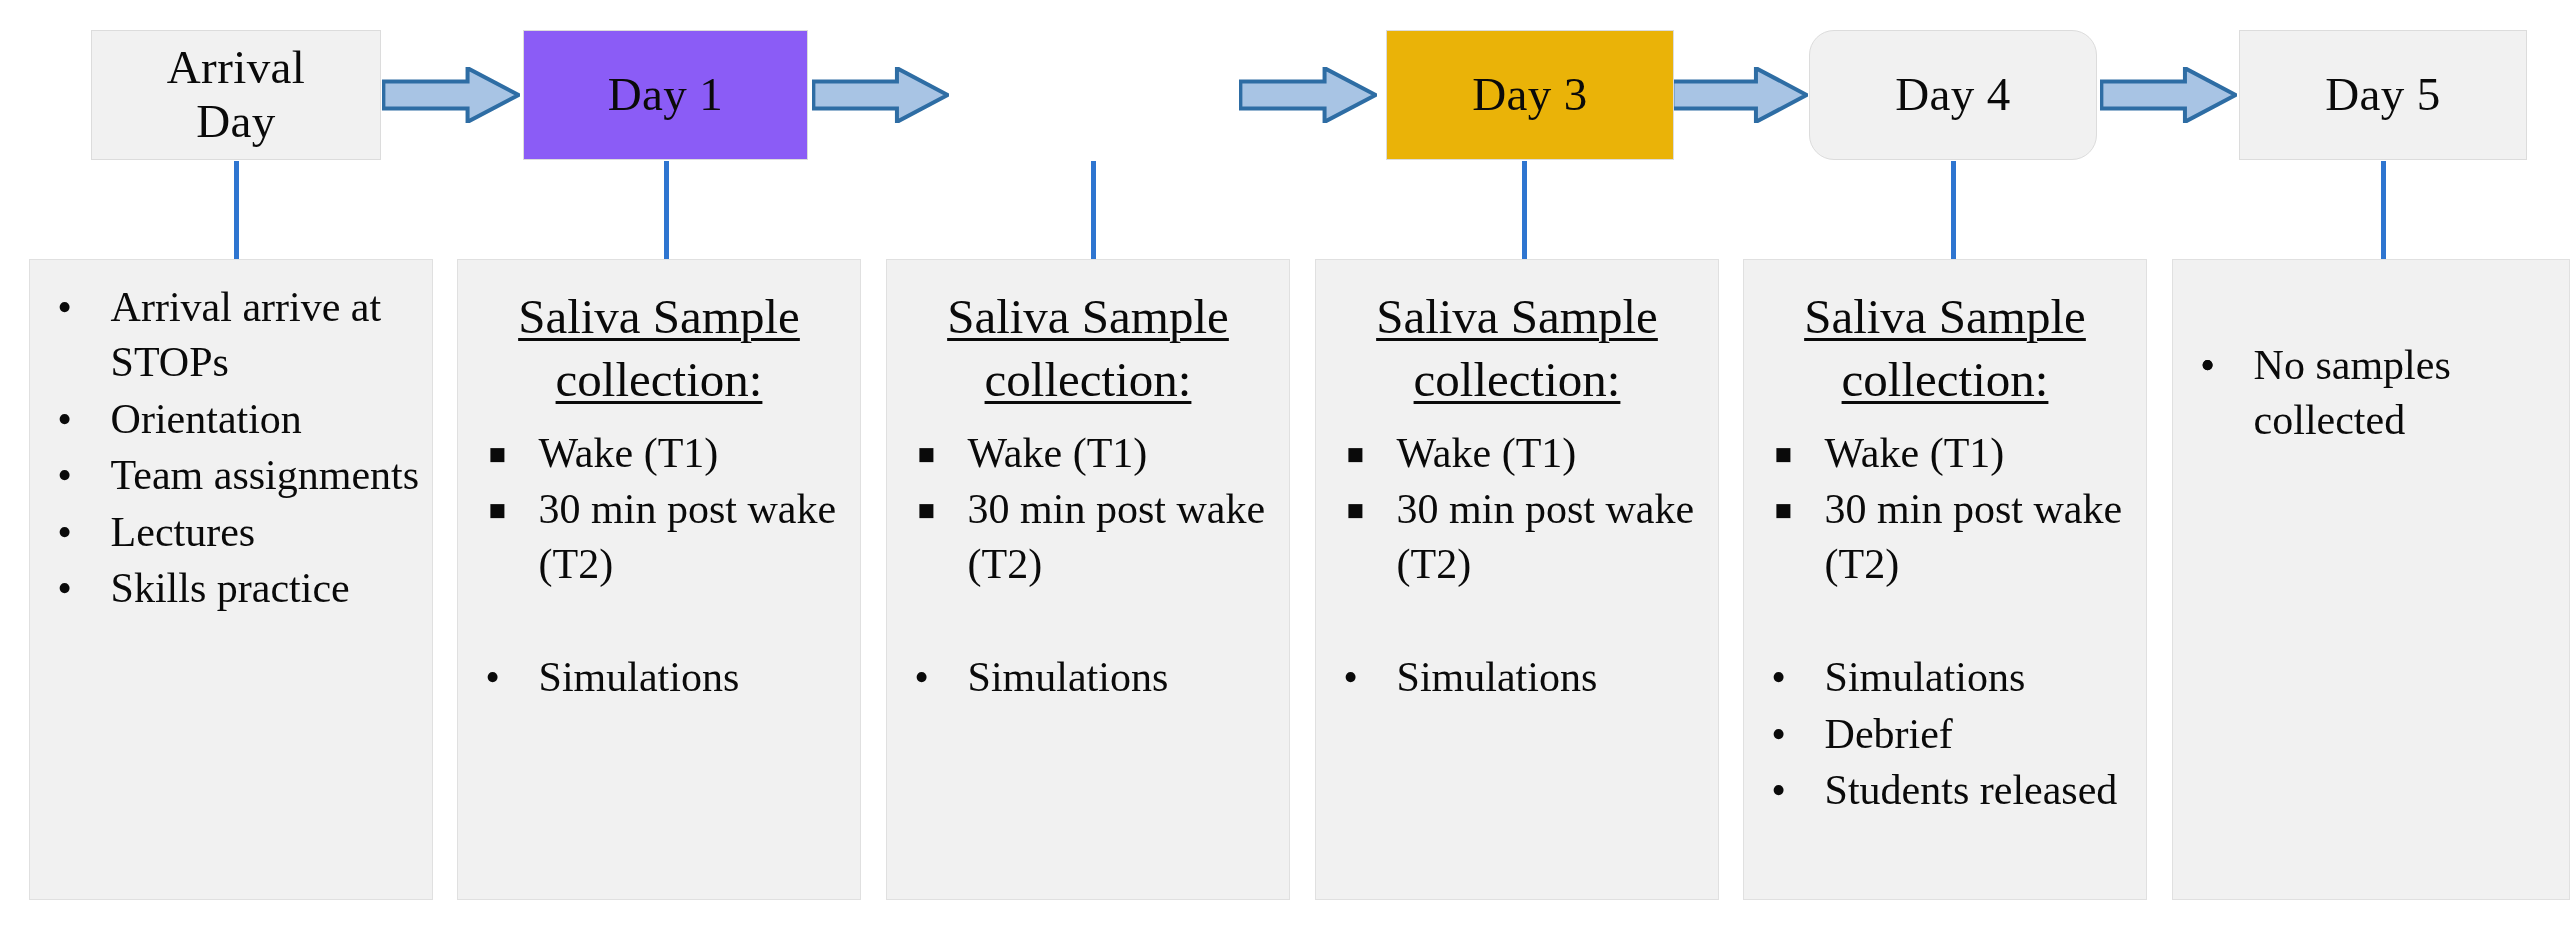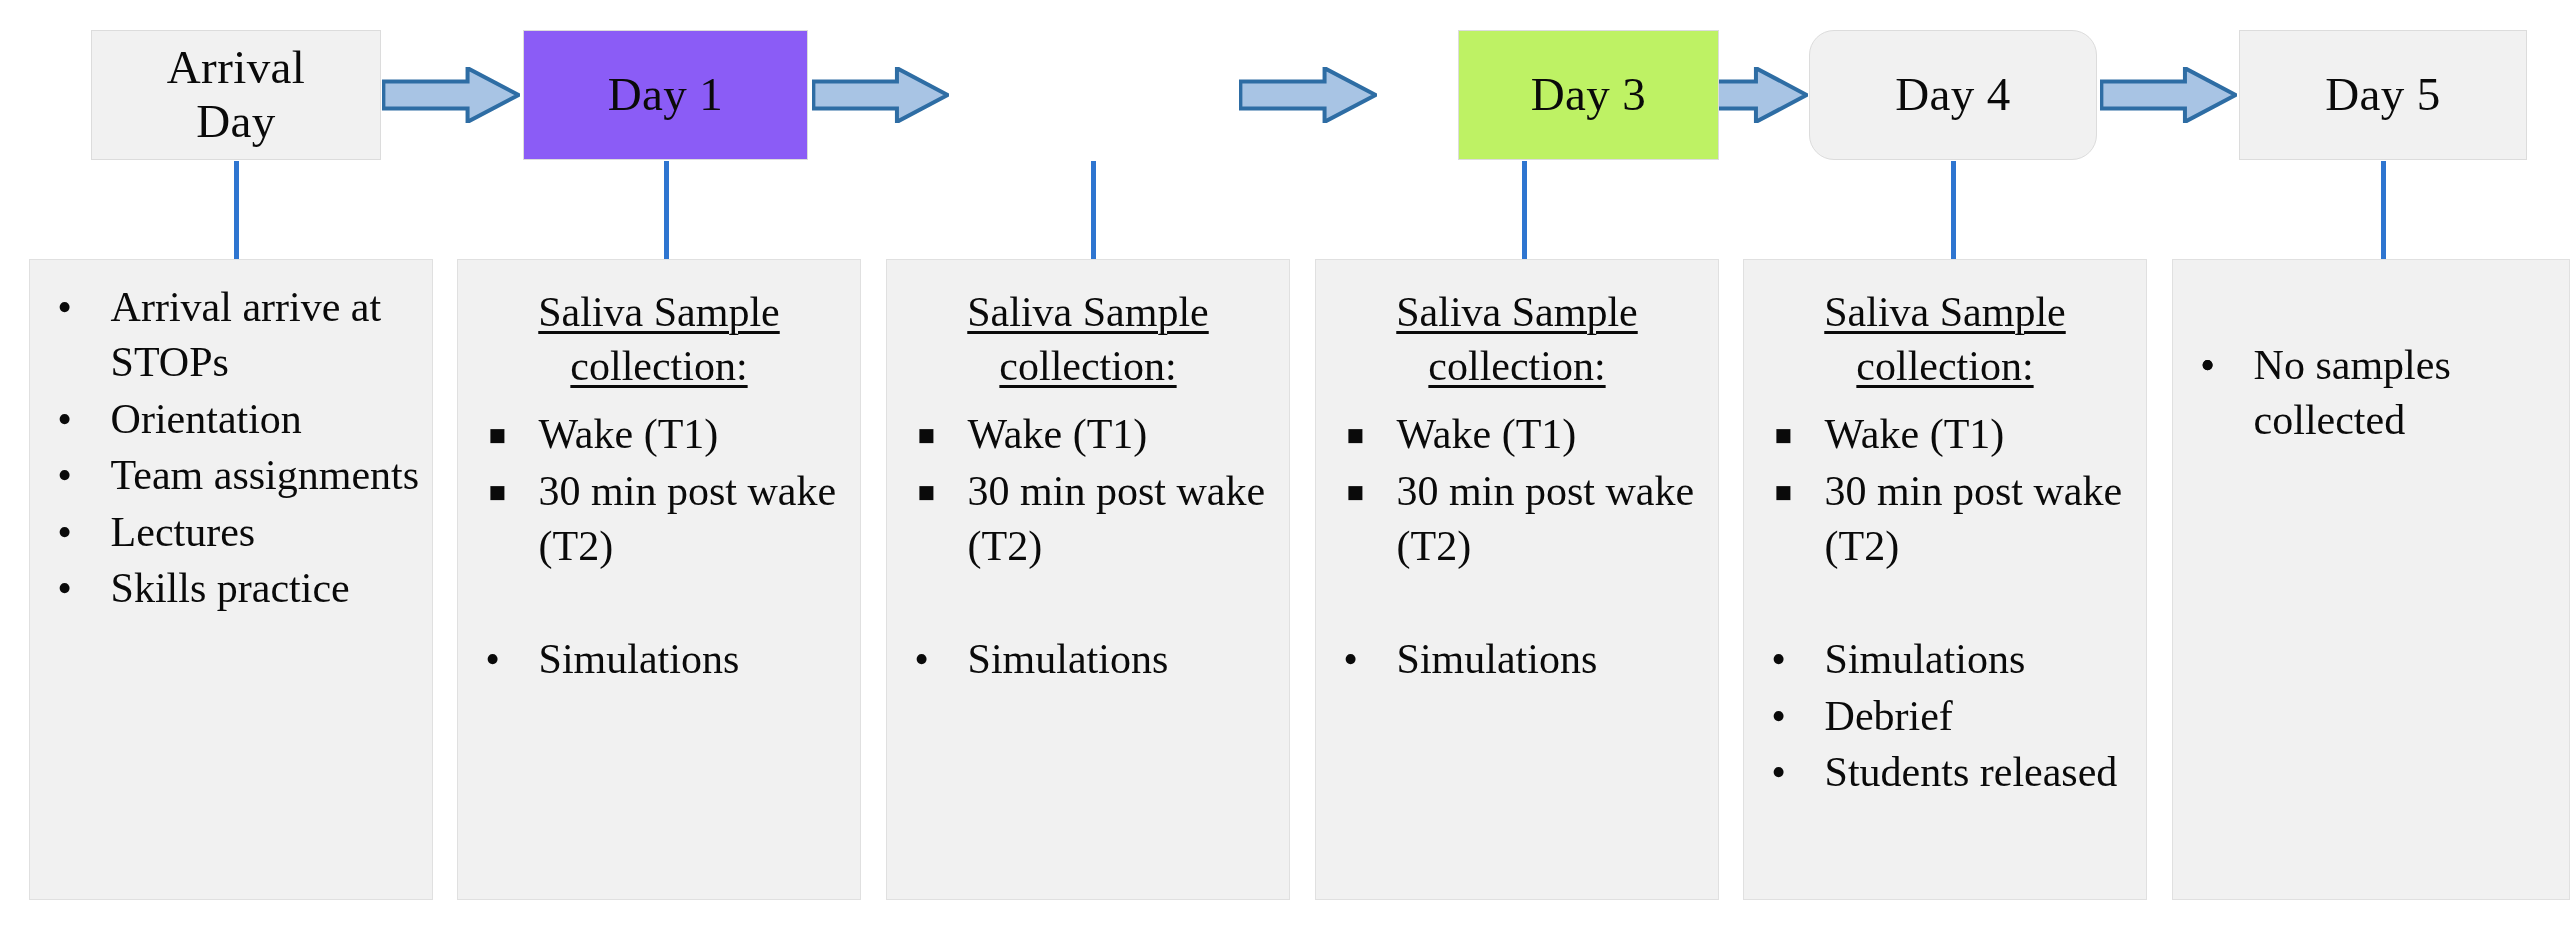--- a/index.html
+++ b/index.html
@@ -59,21 +59,21 @@
     position: absolute;
     background: #F1F1F1;
     border: 1.5px solid #E0E0E0;
     box-sizing: border-box;
     padding: 20px 10.6px 7.6px 10.6px;
     overflow: hidden;
   }
 
   .ssc-heading {
     text-align: center;
-    font-size: 42px;
+    font-size: 49px;
     line-height: 1.30;
     text-decoration: underline;
     text-underline-offset: 4.6px;
     text-decoration-thickness: 3px;
     margin: 4.6px 0 13.7px 0;
     color: #0a0a0a;
     padding: 0 4.6px;
   }
 
   ul.blist {
@@ -133,21 +133,21 @@
     <div class="arrow" style="left: 2100px; top: 67px; width: 137px; height: 56px;"><svg viewBox="0 0 100 100" width="137" height="56" preserveAspectRatio="none">
         <polygon points="1,26 62,26 62,2 99,50 62,98 62,74 1,74" fill="#A8C4E4" stroke="#2E6DA4" stroke-width="4" vector-effect="non-scaling-stroke" stroke-linejoin="miter"></polygon>
       </svg></div>
     <div class="day-box" style="left: 91px; top: 30px; width: 290px; height: 130px; background: rgb(241, 241, 241); border-color: rgb(220, 220, 220);">
       <span class="day-label">Arrival
 Day</span>
     </div>
     <div class="day-box" style="left: 523px; top: 30px; width: 285px; height: 130px; background: #8b5cf6; border-color: rgb(220, 220, 220);">
       <span class="day-label">Day 1</span>
     </div>
-    <div class="day-box" style="left: 1458px; top: 30px; width: 261px; height: 130px; background: #bef264; border-color: rgb(220, 220, 220);">
+    <div class="day-box" style="left: 1386px; top: 30px; width: 288px; height: 130px; background: #eab308; border-color: rgb(220, 220, 220);">
       <span class="day-label">Day 3</span>
     </div>
     <div class="day-box" style="left: 1809px; top: 30px; width: 288px; height: 130px; background: rgb(241, 241, 241); border-color: rgb(220, 220, 220); border-radius: 25px;">
       <span class="day-label">Day 4</span>
     </div>
     <div class="day-box" style="left: 2239px; top: 30px; width: 288px; height: 130px; background: rgb(241, 241, 241); border-color: rgb(220, 220, 220);">
       <span class="day-label">Day 5</span>
     </div>
     <div class="content-box" style="left: 29px; top: 259px; width: 404px; height: 641px; background: rgb(241, 241, 241); border-color: rgb(224, 224, 224);">
       <ul class="blist">

